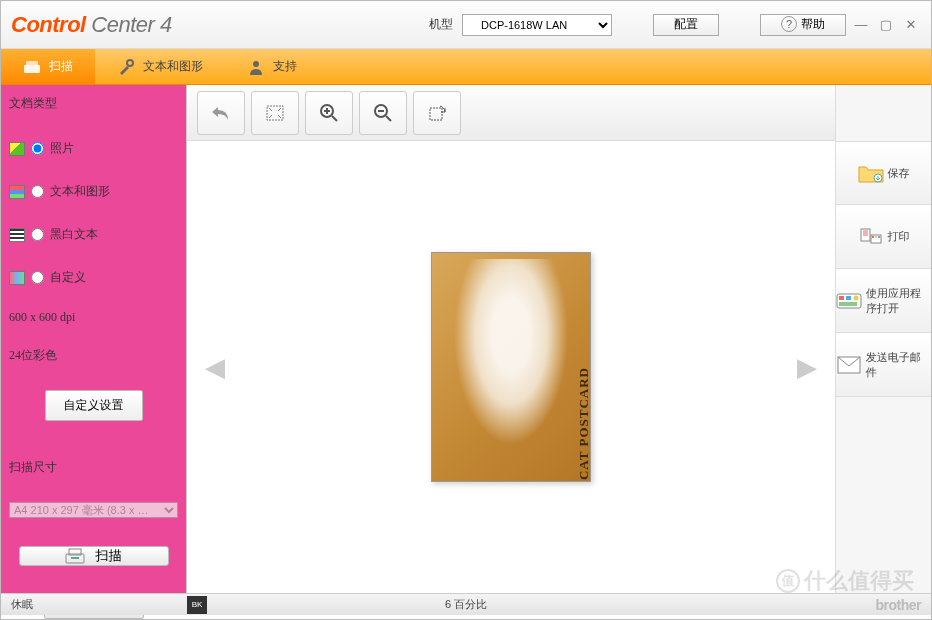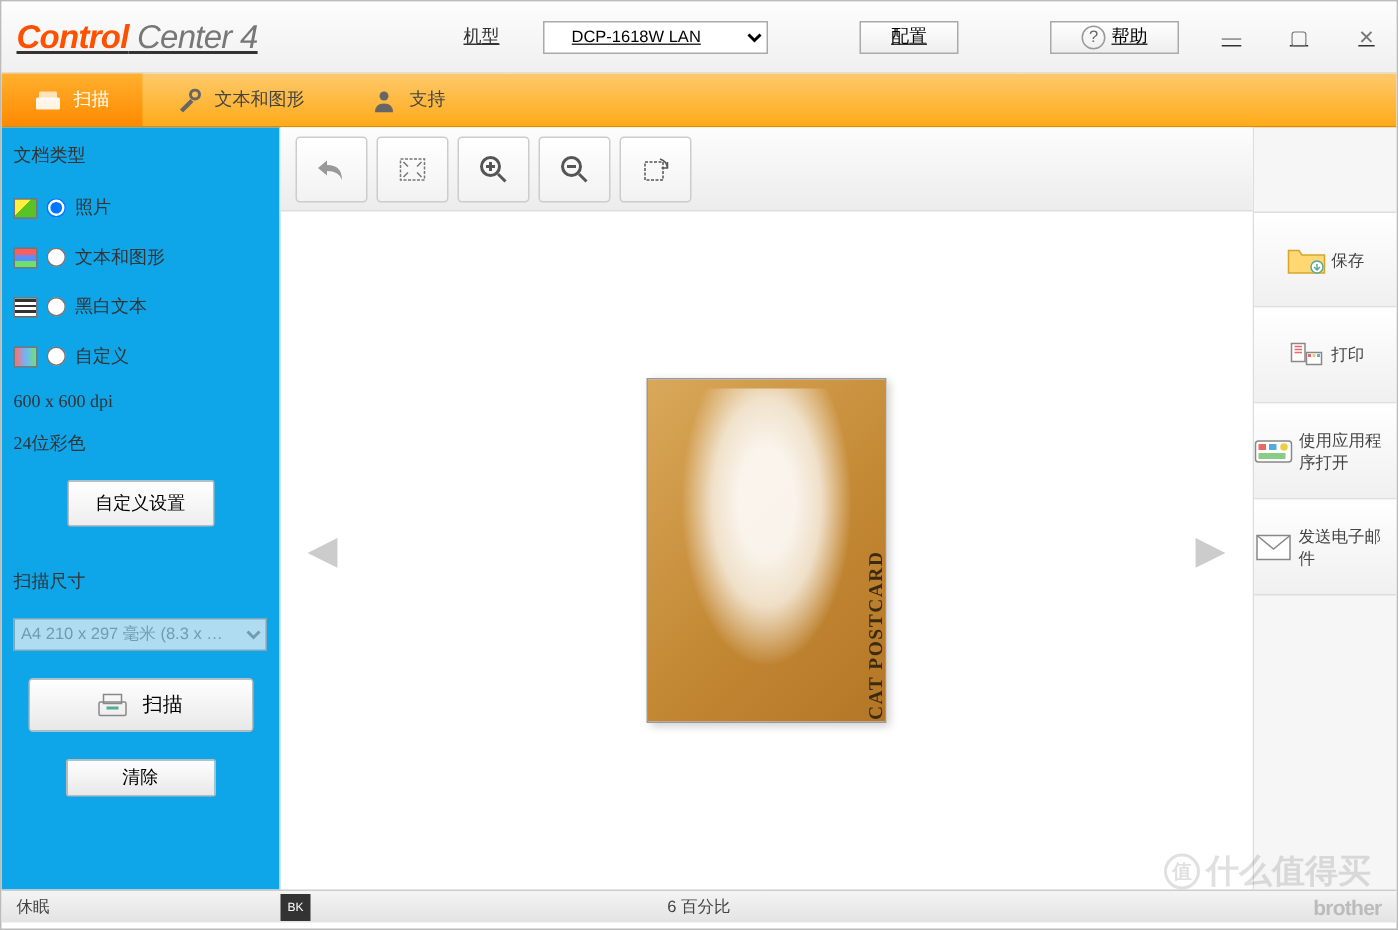--- a/index.html
+++ b/index.html
@@ -1,35 +1,35 @@
 <!DOCTYPE html>
 <html><head>
 <meta charset="utf-8">
 <style>
 * { margin: 0; padding: 0; box-sizing: border-box; }
 body { font-family: "Microsoft YaHei", "SimSun", sans-serif; font-size: 12px; color: #333; background: #fff; width: 932px; height: 620px; overflow: hidden; border: 1px solid #bbb; }
 
-.header { height: 48px; background: linear-gradient(to bottom, #fdfdfd, #f0f0f0); display: flex; align-items: center; padding: 0 10px; border-bottom: 1px solid #ddd; text-decoration: underline; }
+.header { height: 48px; background: linear-gradient(to bottom, #fdfdfd, #f0f0f0); display: flex; align-items: center; padding: 0 10px; border-bottom: 1px solid #ddd; }
 .logo { font-size: 22px; font-weight: bold; font-style: italic; letter-spacing: -0.5px; }
 .logo-orange { color: #ff5000; }
 .logo-gray { color: #777; font-weight: normal; font-style: italic; }
-.header-right { margin-left: auto; display: flex; align-items: center; gap: 25px; }
+.header-right { margin-left: auto; display: flex; align-items: center; gap: 5px; }
 .model-label { font-size: 12px; color: #333; margin-right: 4px; }
 .model-select { width: 150px; height: 22px; font-size: 11px; border: 1px solid #aaa; background: #fff; padding: 0 14px; }
 .hdr-btn { height: 22px; padding: 0 20px; font-size: 12px; border: 1px solid #aaa; background: linear-gradient(to bottom,#fff,#eee); cursor: pointer; margin-left: 36px; }
 .help-q { display:inline-block; width:16px; height:16px; border:1px solid #999; border-radius:50%; text-align:center; line-height:14px; font-size:11px; color:#666; margin-right:4px; }
 .win-ctrl { width: 20px; height: 18px; display: flex; align-items: center; justify-content: center; cursor: pointer; color:#777; font-size:13px; }
 
 .tabs { height: 36px; background: linear-gradient(to bottom,#ffc96a,#ffab1a); display: flex; border-bottom: 1px solid #e08b00; }
 .tab { display: flex; align-items: center; gap: 8px; padding: 0 22px; cursor: pointer; color: #444; font-size: 12px; }
 .tab.active { background: linear-gradient(to bottom,#ffb030,#ff8a00); color: #fff; position:relative; }
 .tab-icon { width:18px; height:18px; display:flex; align-items:center; justify-content:center; }
 
 .main { display: flex; height: 508px; }
-.sidebar { width: 186px; background: #0ea5e9; border-right: 1px solid #ccc; padding: 8px; display:flex; flex-direction:column; gap:12px; }
+.sidebar { width: 186px; background: #ec4899; border-right: 1px solid #ccc; padding: 8px; display:flex; flex-direction:column; gap:22px; }
 .side-title { font-size: 12px; color: #333; padding: 2px 0 4px 0; }
 .opt-row { display:flex; align-items:center; gap:6px; padding:2px 0; }
 .opt-ico { width:16px; height:14px; border:1px solid #777; display:inline-block; }
 .opt-ico.photo { background: linear-gradient(135deg,#ffef3e 40%,#58c322 40%); }
 .opt-ico.text { background: linear-gradient(to bottom,#ff5d5d 33%,#5d8cff 33% 66%,#6ee06e 66%); }
 .opt-ico.bw { background: repeating-linear-gradient(to bottom,#333 0 2px,#fff 2px 4px); }
 .opt-ico.custom { background: linear-gradient(90deg,#ff6e6e,#6eb4ff,#6ee07a); }
 .info-line { font-family: "SimSun"; font-size: 12px; color:#333; }
 .side-btn { display:block; margin: 4px auto; padding: 6px 18px; border:1px solid #bbb; background: linear-gradient(to bottom,#fff,#eee); font-size:12px; cursor:pointer; border-radius:2px; }
 .scan-size { width: 100%; height: 22px; font-size: 11px; border:1px solid #aaa; background:#f4f4f4; color:#999; }

